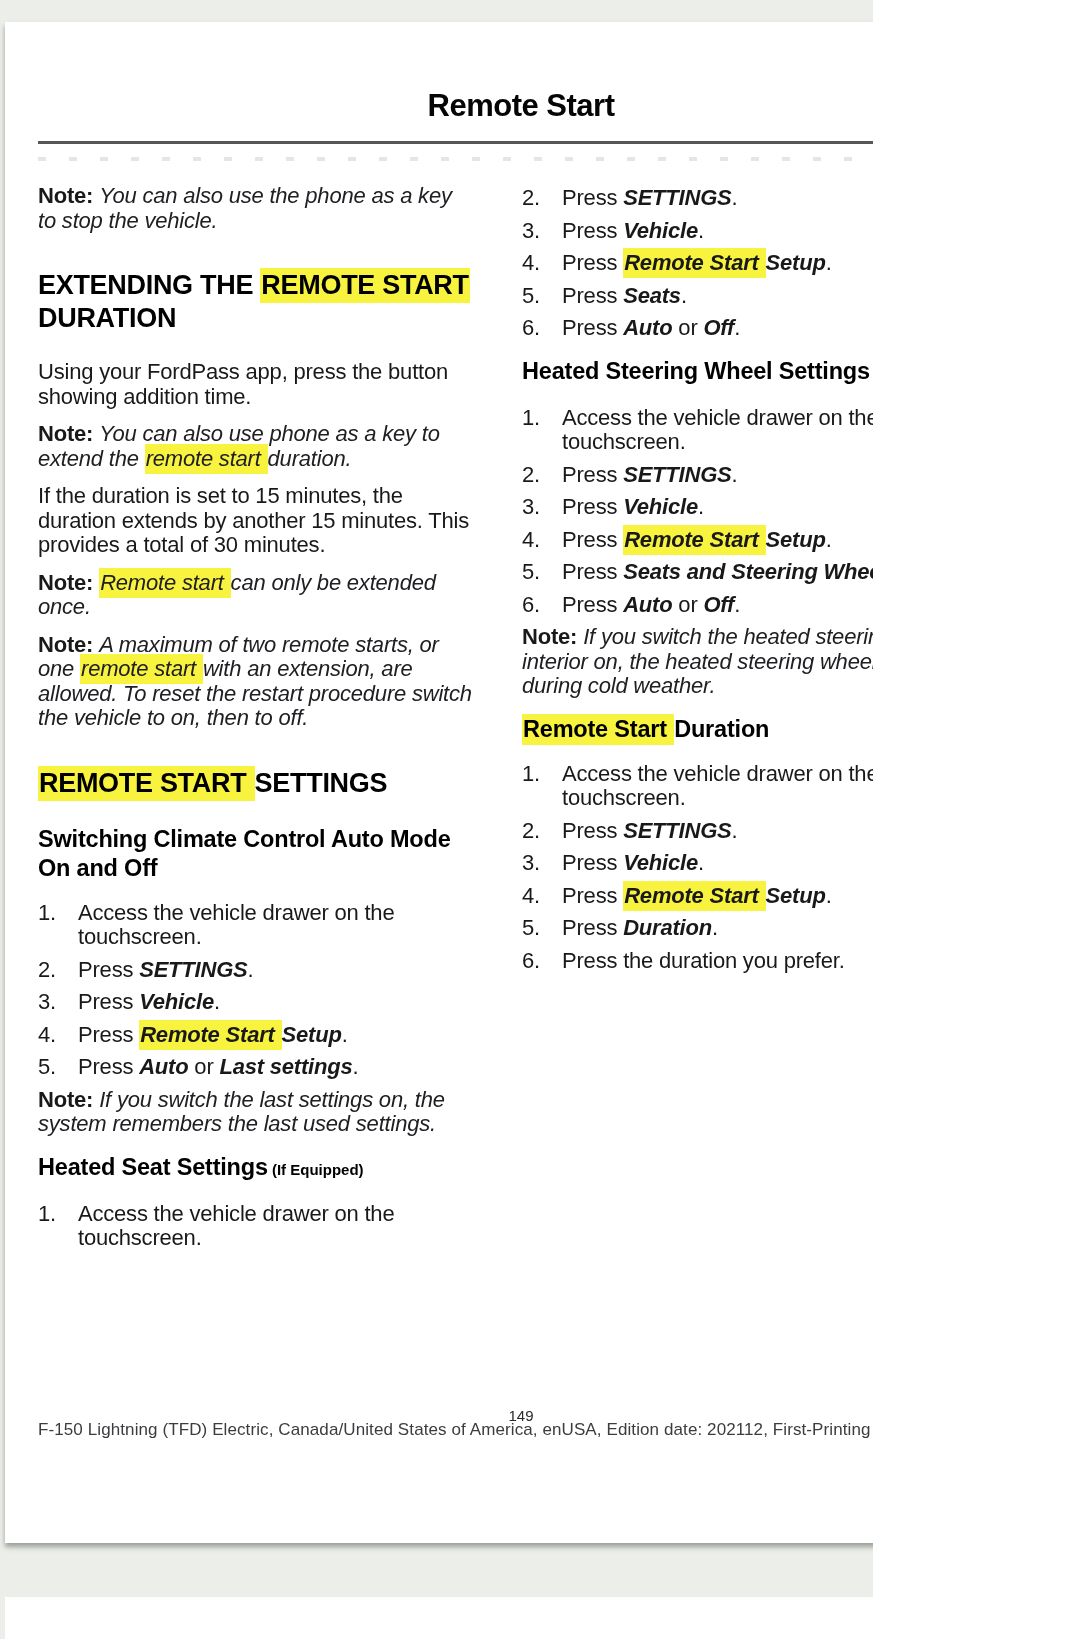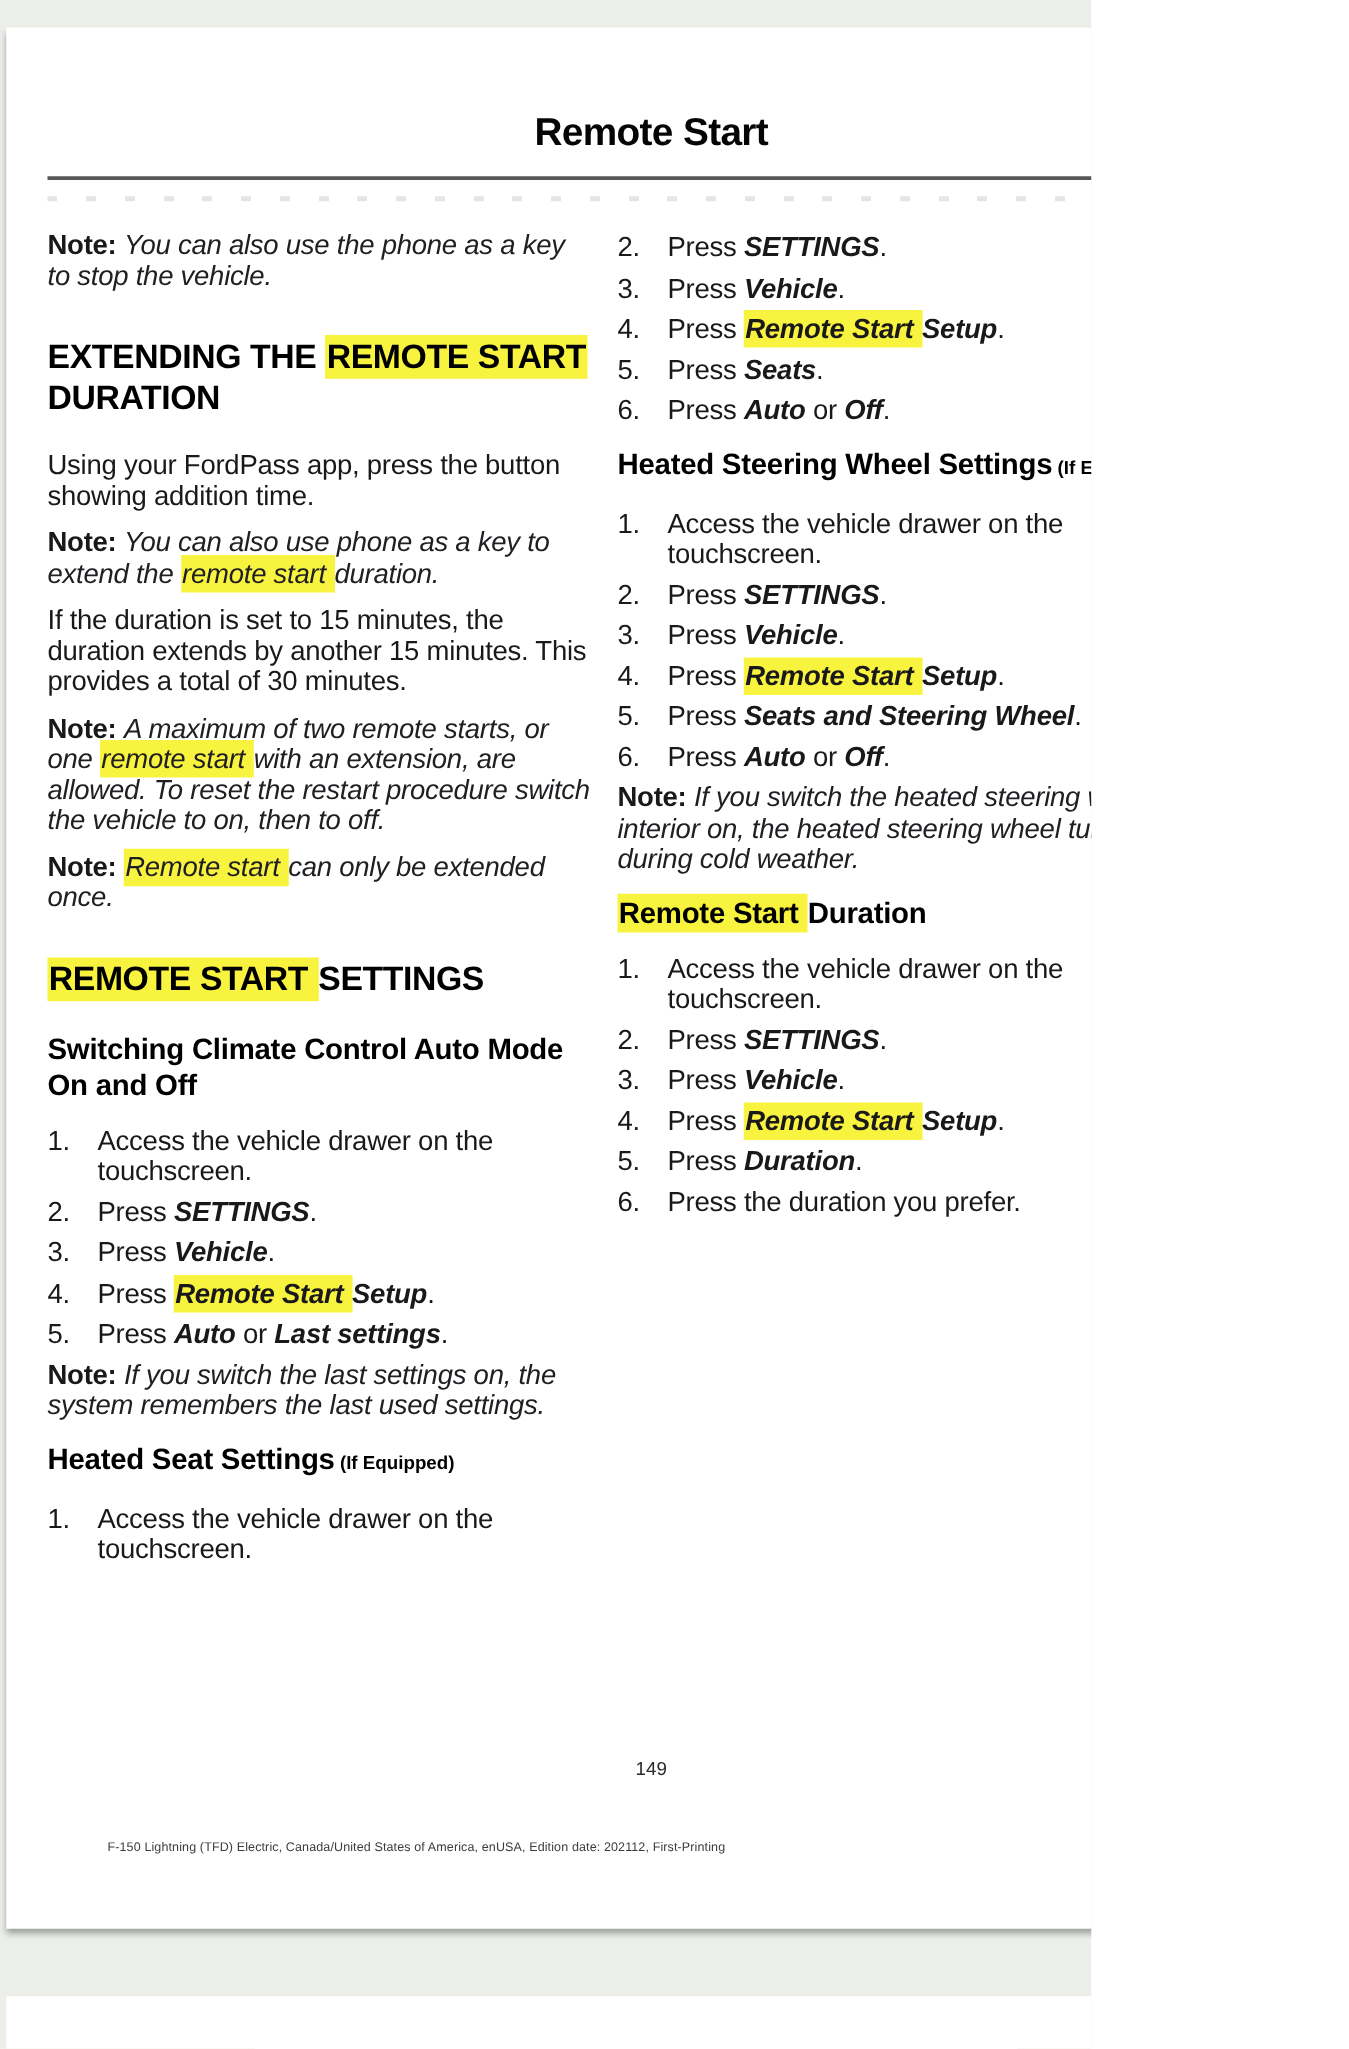--- a/index.html
+++ b/index.html
@@ -44,21 +44,21 @@
   }
   .dots {
     margin: 13px 33px 0;
     height: 4px;
     background: repeating-linear-gradient(90deg, #e3e6e1 0 8px, transparent 8px 31px);
   }
 
   .cols {
     display: flex;
     margin: 23px 33px 0;
-    gap: 22px;
+    gap: 50px;
   }
   .col { font-size: 22px; line-height: 24.5px; color: #19191b; letter-spacing: -0.2px; }
   .col-left  { width: 434px; flex: none; }
   .col-right { width: 455px; flex: none; }
 
   .col p { margin: 0 0 13px; }
   .h1 {
     font-size: 27px;
     line-height: 33px;
     font-weight: bold;
@@ -91,25 +91,24 @@
     position: absolute;
     left: 0; right: 0;
     top: 1385px;
     text-align: center;
     font-size: 15px;
     color: #2a2a2e;
   }
   .footer {
     position: absolute;
     left: 33px;
-    top: 1451px;
-    font-size: 10px;
+    top: 1398px;
+    font-size: 17px;
     letter-spacing: 0.1px;
     color: #3c3c40;
-    margin-left: 48px;
   }
   .edge-mark {
     position: absolute;
     left: 1006px;
     bottom: 0;
     width: 4px;
     height: 17px;
     background: #58585c;
   }
 </style>
@@ -121,22 +120,22 @@
     <h1 class="title">Remote Start</h1>
     <div class="rule"></div>
     <div class="dots"></div>
     <div class="cols">
       <div class="col col-left">
           <p class="note"><span class="b">Note: </span><span class="i">You can also use the phone as a key to stop the vehicle.</span></p>
           <h2 class="h1"><span>EXTENDING THE </span><span class="hl">REMOTE START </span><span>DURATION</span></h2>
           <p class="para"><span>Using your FordPass app, press the button showing addition time.</span></p>
           <p class="note"><span class="b">Note: </span><span class="i">You can also use phone as a key to extend the </span><span class="hl i">remote start </span><span class="i">duration.</span></p>
           <p class="para"><span>If the duration is set to 15 minutes, the duration extends by another 15 minutes. This provides a total of 30 minutes.</span></p>
+          <p class="note"><span class="b">Note: </span><span class="hl i">Remote start </span><span class="i">can only be extended once.</span></p>
           <p class="note"><span class="b">Note: </span><span class="i">A maximum of two remote starts, or one </span><span class="hl i">remote start </span><span class="i">with an extension, are allowed. To reset the restart procedure switch the vehicle to on, then to off.</span></p>
-          <p class="note"><span class="b">Note: </span><span class="hl i">Remote start </span><span class="i">can only be extended once.</span></p>
           <h2 class="h1"><span class="hl">REMOTE START </span><span>SETTINGS</span></h2>
           <h3 class="h2"><span>Switching Climate Control Auto Mode On and Off</span></h3>
           <div class="ol">
             <div class="li">
               <span class="num">1.</span>
               <span class="li-text"><span>Access the vehicle drawer on the touchscreen.</span></span>
             </div>
             <div class="li">
               <span class="num">2.</span>
               <span class="li-text"><span>Press </span><span class="bi">SETTINGS</span><span>.</span></span>

